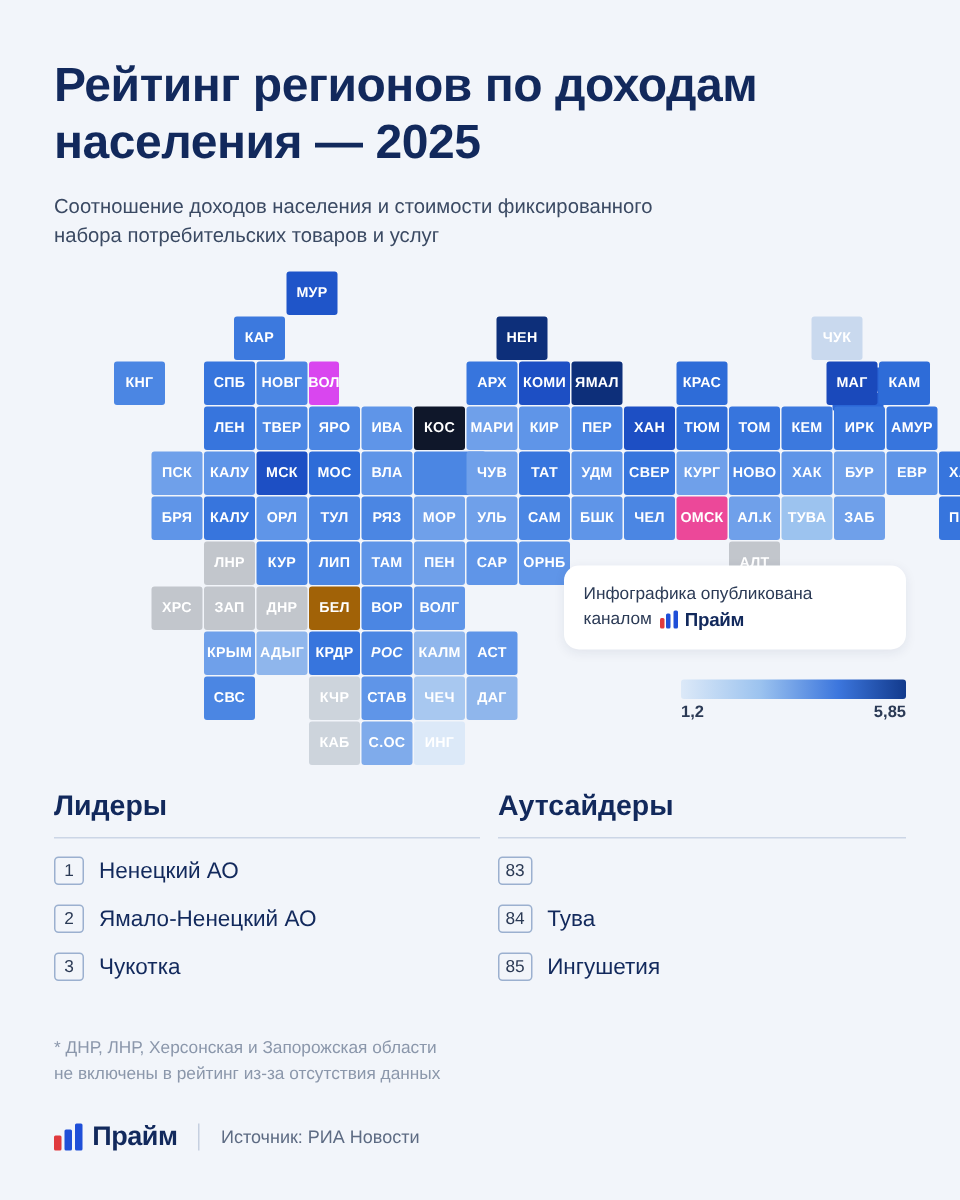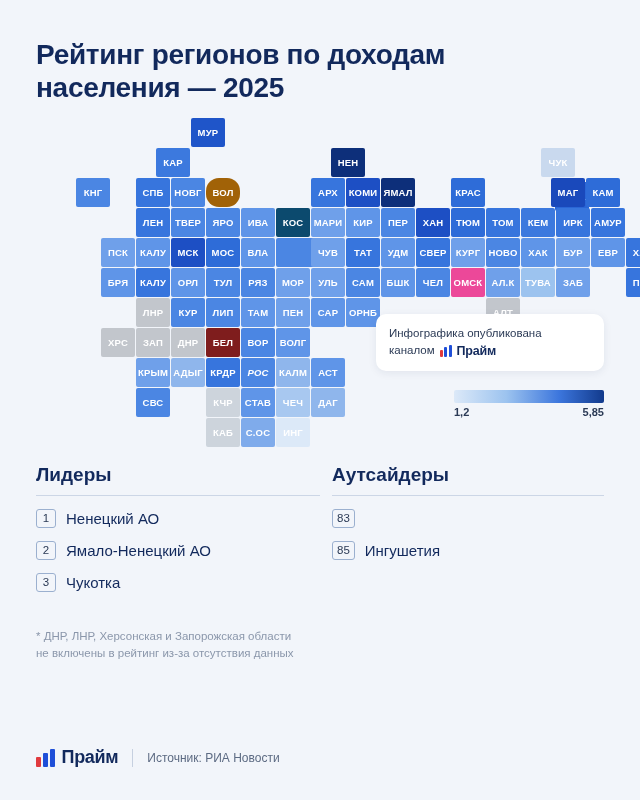--- a/index.html
+++ b/index.html
@@ -15,21 +15,21 @@
   }
   .card {
     position: relative;
     width: 640px;
     height: 800px;
     background: #f2f5fa;
     box-sizing: border-box;
     padding: 0 36px;
   }
   .title {
-    font-size: 28px;
+    font-size: 32px;
     font-weight: bold;
     color: #12295c;
     line-height: 1.18;
     letter-spacing: -0.3px;
     padding-top: 38px;
     margin: 0;
     white-space: pre-line;
   }
   .subtitle {
     font-size: 13.5px;
@@ -216,43 +216,45 @@
     color: #5d6b83;
   }
 </style>
 </head>
 <body>
 
 <div class="card">
 
   <h1 class="title">Рейтинг регионов по доходам
 населения — 2025</h1>
+  <div class="subtitle">Соотношение доходов населения и стоимости фиксированного
+набора потребительских товаров и услуг</div>
 
   <div class="map-wrap">
     <div class="map" id="map">
         <div class="cell" style="left: 155px; top: 0px; width: 34px; height: 29px; background: rgb(31, 85, 201);">МУР</div>
         <div class="cell" style="left: 120px; top: 30px; width: 34px; height: 29px; background: rgb(60, 121, 222);">КАР</div>
         <div class="cell" style="left: 295px; top: 30px; width: 34px; height: 29px; background: rgb(13, 47, 122);">НЕН</div>
         <div class="cell" style="left: 505px; top: 30px; width: 34px; height: 29px; background: rgb(201, 217, 238);">ЧУК</div>
         <div class="cell" style="left: 40px; top: 60px; width: 34px; height: 29px; background: rgb(75, 134, 227);">КНГ</div>
         <div class="cell" style="left: 100px; top: 60px; width: 34px; height: 29px; background: rgb(55, 117, 221);">СПБ</div>
         <div class="cell" style="left: 135px; top: 60px; width: 34px; height: 29px; background: rgb(75, 134, 227);">НОВГ</div>
-        <div class="cell" style="left: 170px; top: 60px; width: 34px; height: 29px; background: #a16207; border-radius: 13px;">ВОЛ</div>
+        <div class="cell" style="left: 170px; top: 60px; width: 20px; height: 29px; background: #d946ef;">ВОЛ</div>
         <div class="cell" style="left: 275px; top: 60px; width: 34px; height: 29px; background: rgb(55, 117, 221);">АРХ</div>
         <div class="cell" style="left: 310px; top: 60px; width: 34px; height: 29px; background: rgb(29, 79, 196);">КОМИ</div>
         <div class="cell" style="left: 345px; top: 60px; width: 34px; height: 29px; background: rgb(13, 47, 122);">ЯМАЛ</div>
         <div class="cell" style="left: 415px; top: 60px; width: 34px; height: 29px; background: rgb(46, 108, 216);">КРАС</div>
         <div class="cell" style="left: 480px; top: 64px; width: 34px; height: 29px; background: rgb(42, 102, 214); margin-left: 39px;">САХА</div>
         <div class="cell" style="left: 515px; top: 60px; width: 34px; height: 29px; background: rgb(26, 73, 187);">МАГ</div>
         <div class="cell" style="left: 550px; top: 60px; width: 34px; height: 29px; background: rgb(46, 108, 216);">КАМ</div>
         <div class="cell" style="left: 100px; top: 90px; width: 34px; height: 29px; background: rgb(55, 117, 221);">ЛЕН</div>
         <div class="cell" style="left: 135px; top: 90px; width: 34px; height: 29px; background: rgb(75, 134, 227);">ТВЕР</div>
         <div class="cell" style="left: 170px; top: 90px; width: 34px; height: 29px; background: rgb(75, 134, 227);">ЯРО</div>
         <div class="cell" style="left: 205px; top: 90px; width: 34px; height: 29px; background: rgb(95, 149, 232);">ИВА</div>
-        <div class="cell" style="left: 240px; top: 90px; width: 34px; height: 29px; background: #0c4a6e;">КОС</div>
+        <div class="cell" style="left: 240px; top: 90px; width: 34px; height: 29px; background: #0f172a;">КОС</div>
         <div class="cell" style="left: 275px; top: 90px; width: 34px; height: 29px; background: rgb(111, 160, 234);">МАРИ</div>
         <div class="cell" style="left: 310px; top: 90px; width: 34px; height: 29px; background: rgb(95, 149, 232);">КИР</div>
         <div class="cell" style="left: 345px; top: 90px; width: 34px; height: 29px; background: rgb(75, 134, 227);">ПЕР</div>
         <div class="cell" style="left: 380px; top: 90px; width: 34px; height: 29px; background: rgb(29, 79, 196);">ХАН</div>
         <div class="cell" style="left: 415px; top: 90px; width: 34px; height: 29px; background: rgb(46, 108, 216);">ТЮМ</div>
         <div class="cell" style="left: 450px; top: 90px; width: 34px; height: 29px; background: rgb(55, 117, 221);">ТОМ</div>
         <div class="cell" style="left: 485px; top: 90px; width: 34px; height: 29px; background: rgb(60, 121, 222);">КЕМ</div>
         <div class="cell" style="left: 520px; top: 90px; width: 34px; height: 29px; background: rgb(55, 117, 221); text-align: right;">ИРК</div>
         <div class="cell" style="left: 555px; top: 90px; width: 34px; height: 29px; background: rgb(55, 117, 221);">АМУР</div>
         <div class="cell" style="left: 65px; top: 120px; width: 34px; height: 29px; background: rgb(111, 160, 234);">ПСК</div>
@@ -290,21 +292,21 @@
         <div class="cell" style="left: 135px; top: 180px; width: 34px; height: 29px; background: rgb(75, 134, 227);">КУР</div>
         <div class="cell" style="left: 170px; top: 180px; width: 34px; height: 29px; background: rgb(75, 134, 227);">ЛИП</div>
         <div class="cell" style="left: 205px; top: 180px; width: 34px; height: 29px; background: rgb(95, 149, 232);">ТАМ</div>
         <div class="cell" style="left: 240px; top: 180px; width: 34px; height: 29px; background: rgb(111, 160, 234);">ПЕН</div>
         <div class="cell" style="left: 275px; top: 180px; width: 34px; height: 29px; background: rgb(95, 149, 232);">САР</div>
         <div class="cell" style="left: 310px; top: 180px; width: 34px; height: 29px; background: rgb(95, 149, 232);">ОРНБ</div>
         <div class="cell" style="left: 450px; top: 180px; width: 34px; height: 29px; background: rgb(194, 198, 204);">АЛТ</div>
         <div class="cell" style="left: 65px; top: 210px; width: 34px; height: 29px; background: rgb(194, 198, 204);">ХРС</div>
         <div class="cell" style="left: 100px; top: 210px; width: 34px; height: 29px; background: rgb(194, 198, 204);">ЗАП</div>
         <div class="cell" style="left: 135px; top: 210px; width: 34px; height: 29px; background: rgb(194, 198, 204);">ДНР</div>
-        <div class="cell" style="left: 170px; top: 210px; width: 34px; height: 29px; background: #7f1d1d;">БЕЛ</div>
+        <div class="cell" style="left: 170px; top: 210px; width: 34px; height: 29px; background: #a16207;">БЕЛ</div>
         <div class="cell" style="left: 205px; top: 210px; width: 34px; height: 29px; background: rgb(75, 134, 227);">ВОР</div>
         <div class="cell" style="left: 240px; top: 210px; width: 34px; height: 29px; background: rgb(95, 149, 232);">ВОЛГ</div>
         <div class="cell" style="left: 100px; top: 240px; width: 34px; height: 29px; background: rgb(111, 160, 234);">КРЫМ</div>
         <div class="cell" style="left: 135px; top: 240px; width: 34px; height: 29px; background: rgb(143, 182, 236);">АДЫГ</div>
         <div class="cell" style="left: 170px; top: 240px; width: 34px; height: 29px; background: rgb(55, 117, 221);">КРДР</div>
         <div class="cell" style="left: 205px; top: 240px; width: 34px; height: 29px; background: rgb(75, 134, 227); font-style: italic;">РОС</div>
         <div class="cell" style="left: 240px; top: 240px; width: 34px; height: 29px; background: rgb(143, 182, 236);">КАЛМ</div>
         <div class="cell" style="left: 275px; top: 240px; width: 34px; height: 29px; background: rgb(95, 149, 232);">АСТ</div>
         <div class="cell" style="left: 100px; top: 270px; width: 34px; height: 29px; background: rgb(75, 134, 227);">СВС</div>
         <div class="cell" style="left: 170px; top: 270px; width: 34px; height: 29px; background: rgb(205, 212, 220);">КЧР</div>
@@ -356,20 +358,24 @@
           </div>
         </div>
     </div>
     <div class="col right">
       <div class="col-head">Аутсайдеры</div>
       <div id="outsiders-list">
           <div class="row">
             <span class="rank">83</span>
           </div>
           <div class="row">
+            <span class="rank">84</span>
+            <span>Тува</span>
+          </div>
+          <div class="row">
             <span class="rank">85</span>
             <span>Ингушетия</span>
           </div>
         </div>
     </div>
   </div>
 
   <div class="note">* ДНР, ЛНР, Херсонская и Запорожская области
 не включены в рейтинг из-за отсутствия данных</div>
 

